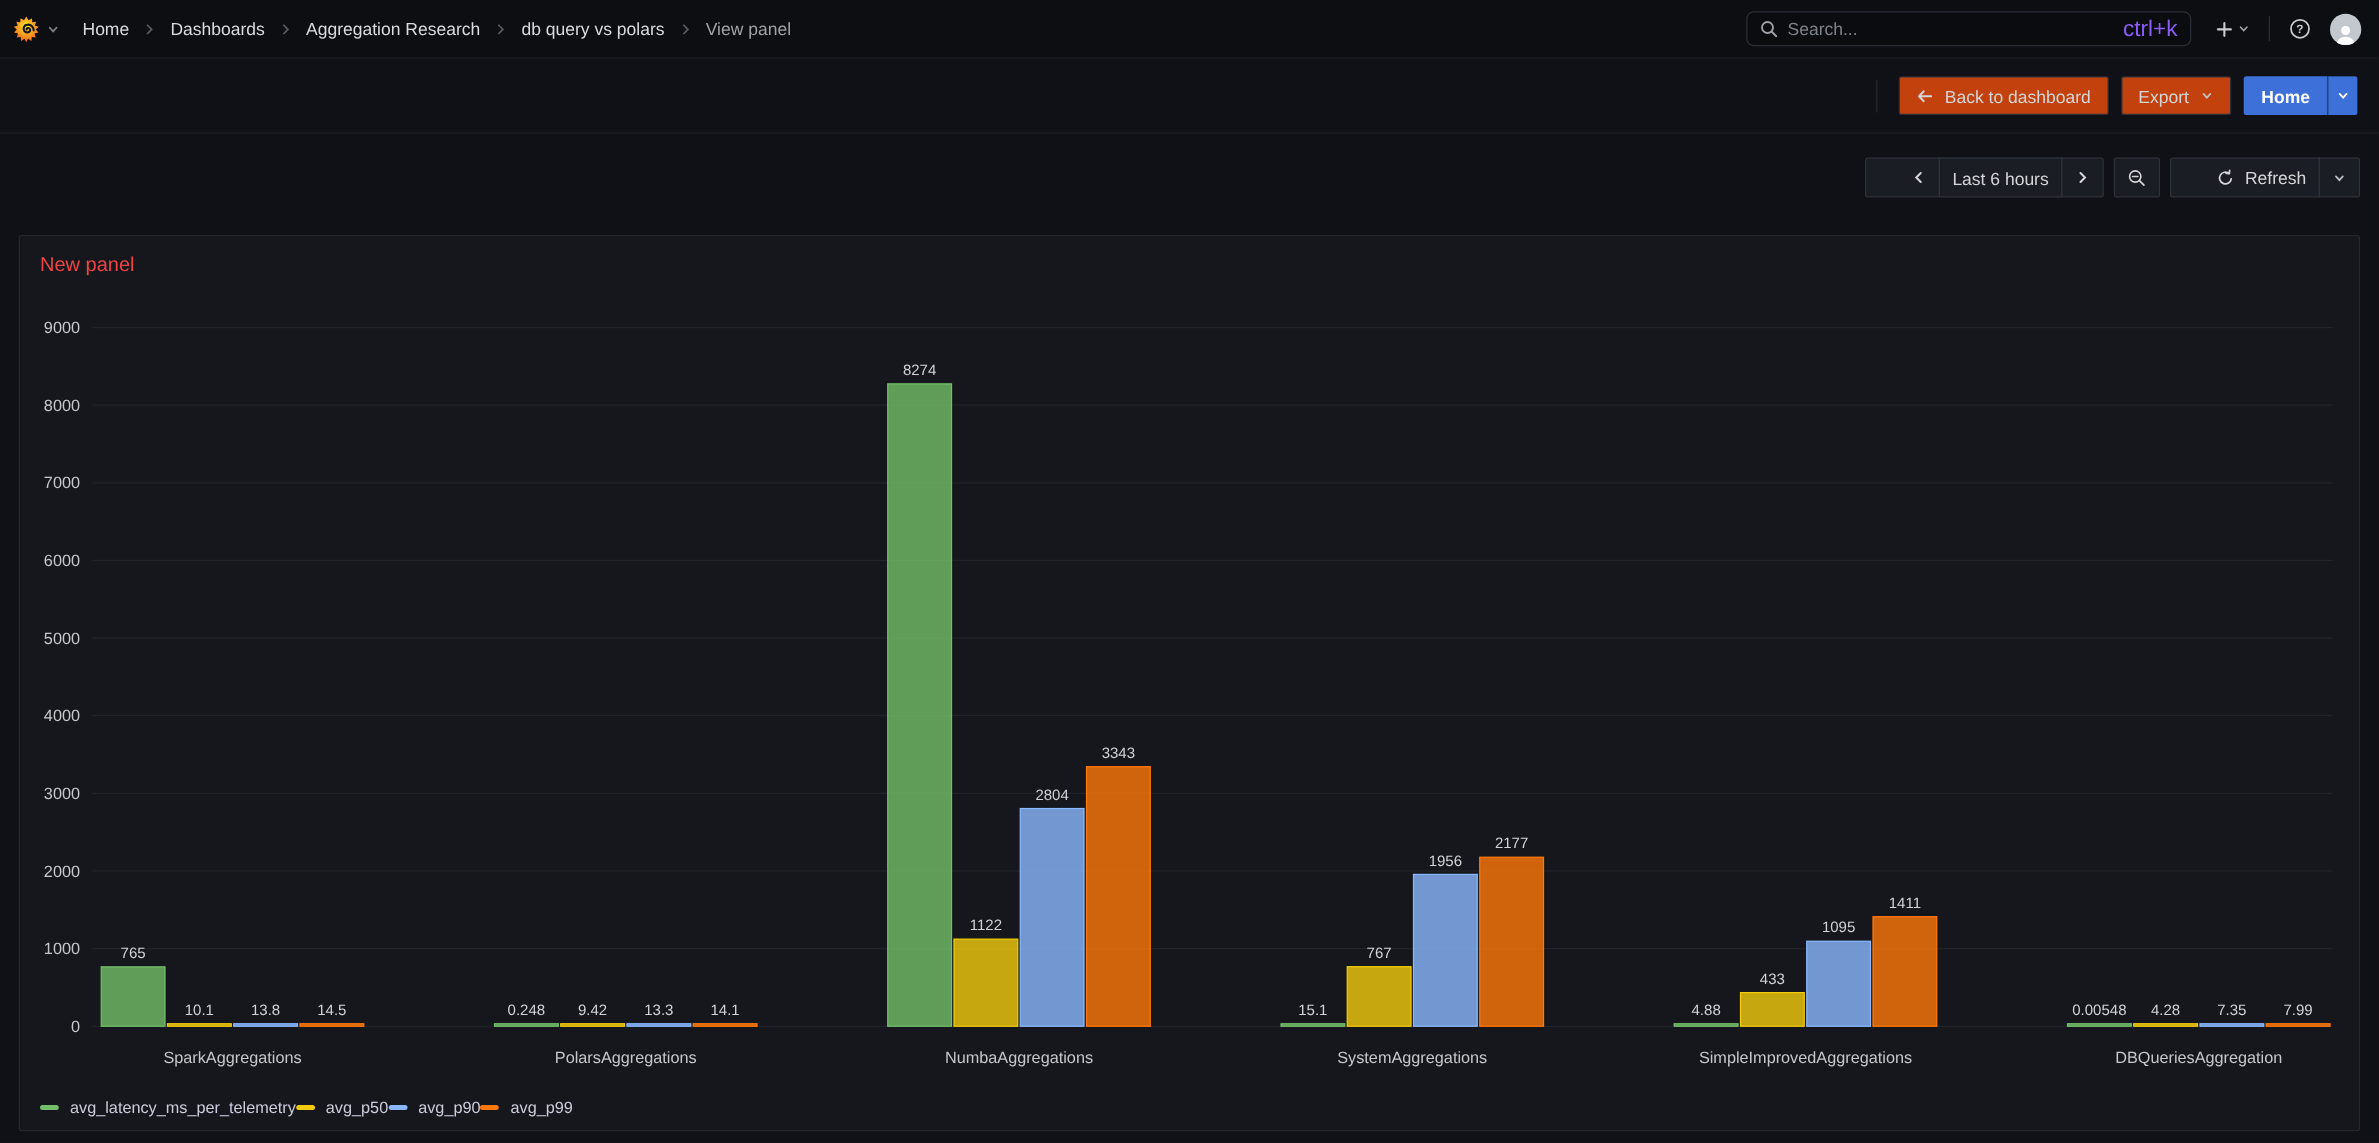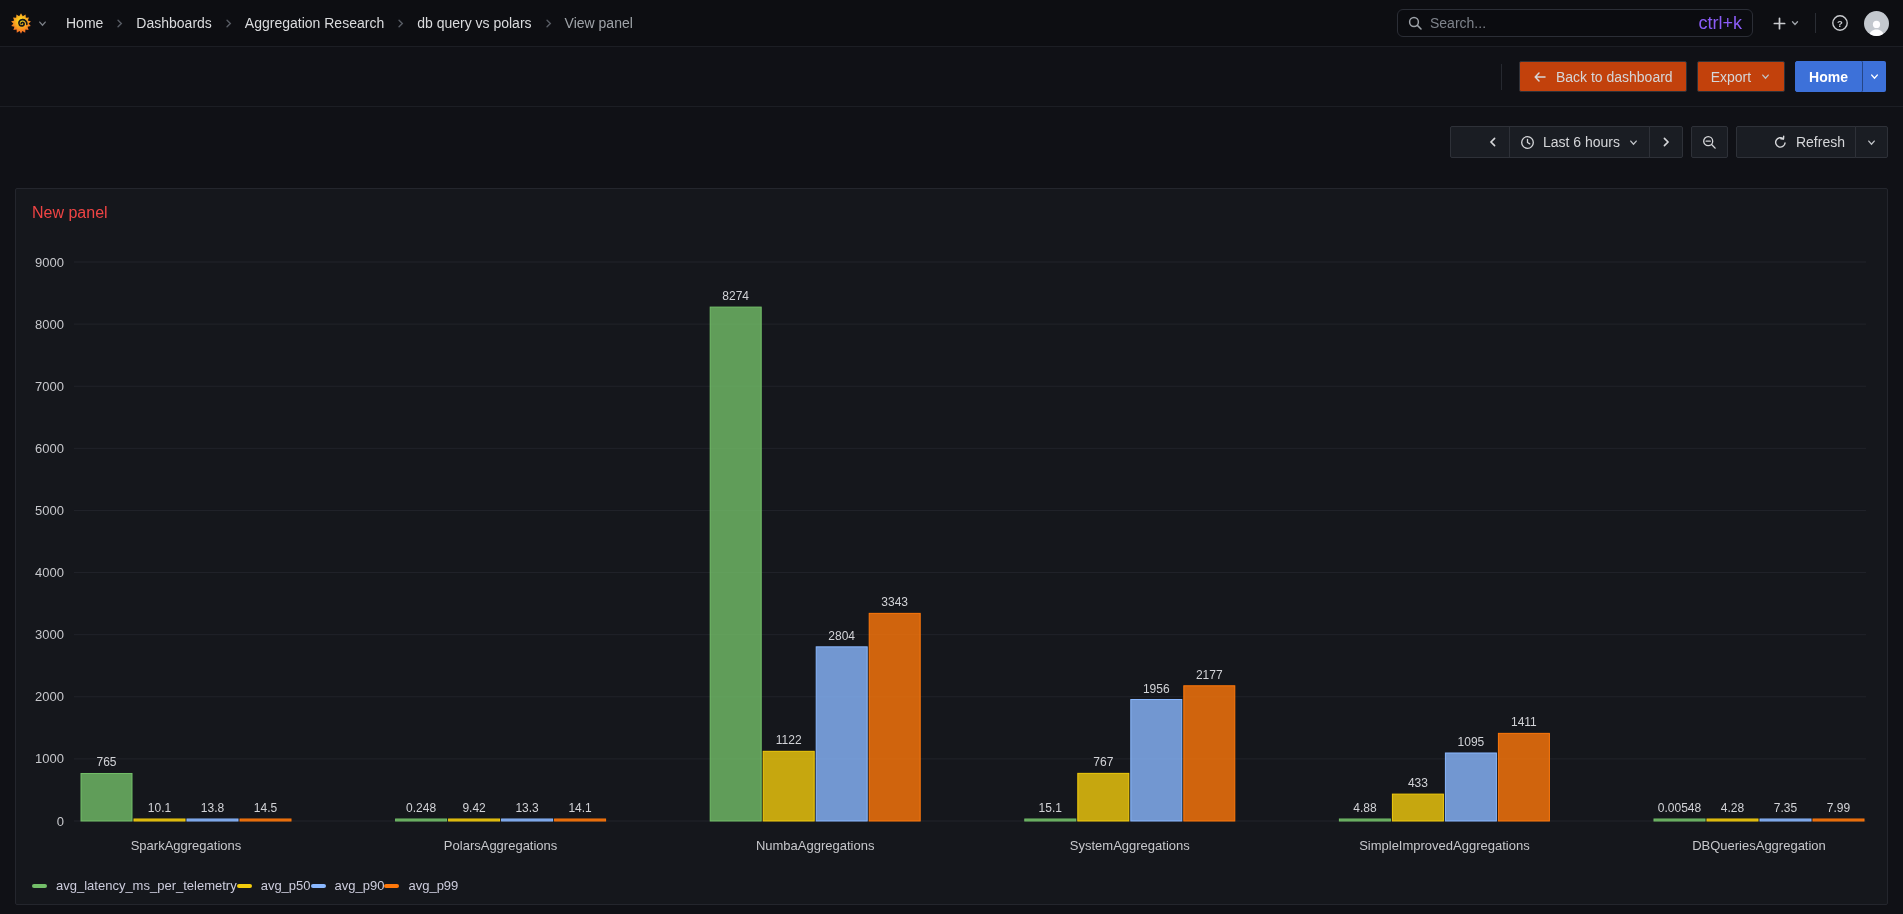--- a/index.html
+++ b/index.html
@@ -51,21 +51,21 @@
   .tgroup { display:flex; }
   .tbtn {
     height:32px; background:#1A1D23; border:1px solid #2E3138; display:inline-flex;
     align-items:center; gap:8px; padding:0 10px; font-size:14px; color:#D5D6D9;
     cursor:pointer; white-space:nowrap;
   }
   .tgroup .tbtn + .tbtn { margin-left:-1px; }
   .tgroup .tbtn:first-child { border-radius:2px 0 0 2px;padding-left:36px; }
   .tgroup .tbtn:last-child { border-radius:0 2px 2px 0; }
   .tbtn.single { border-radius:2px; }
-  .tbtn.bold-label { font-weight:500; }
+  .tbtn.bold-label { font-weight:500;flex-direction:column; }
   
   .panel {
     margin-top:30px; height:717px; background:#15171C;
     border:1px solid #24262D; border-radius:2px; position:relative;
   }
   .panel-title { position:absolute; top:15px; left:16px; font-size:16px; font-weight:500; color:#ef4444; }
   svg.chart { position:absolute; left:0; top:0; }
   svg.chart text { font-family:"Liberation Sans","DejaVu Sans",sans-serif; }
   .tick-label { fill:#C6C7CB; font-size:13px; }
   .cat-label  { fill:#C6C7CB; font-size:13px; }

